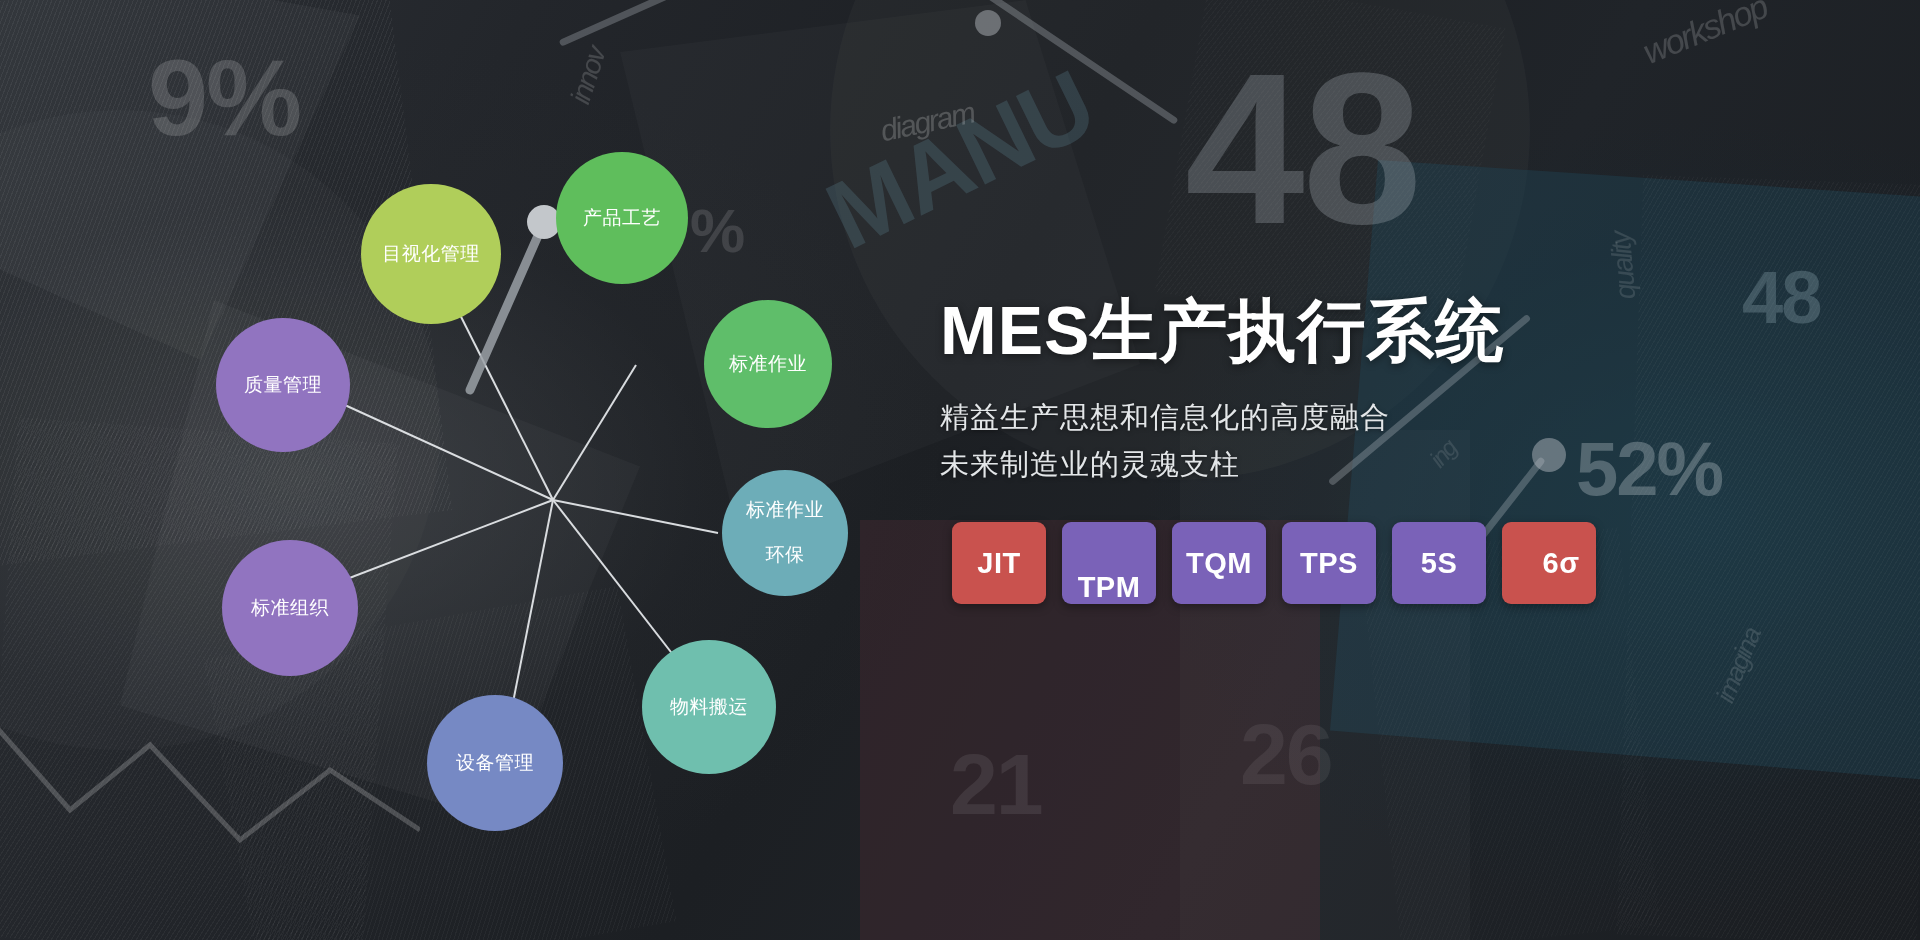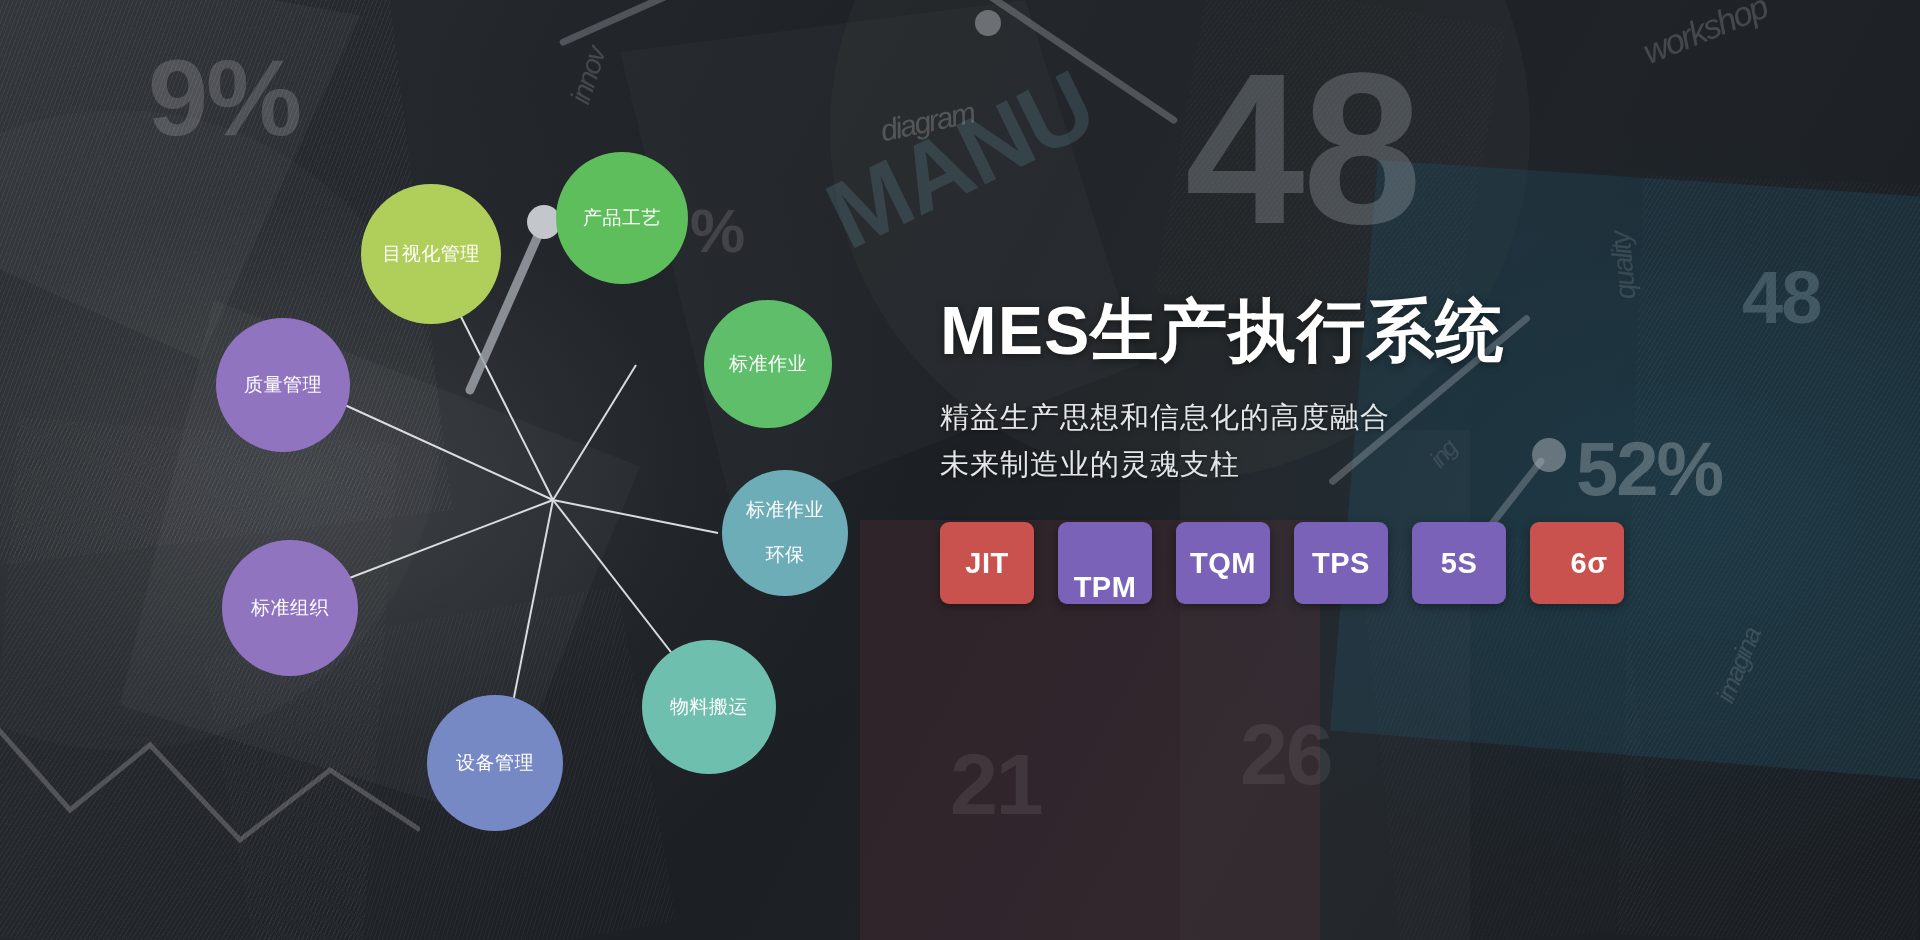--- a/index.html
+++ b/index.html
@@ -83,21 +83,21 @@
   .content { position:absolute; left:940px; top:295px; width:960px; }
   .title {
     font-size:68px; font-weight:bold; color:#ffffff; letter-spacing:1px;
     text-shadow:0 2px 8px rgba(0,0,0,.45); line-height:1.05;
   }
   .subtitle { margin-top:28px; }
   .subtitle div {
     font-size:29px; color:#e3e6e8; line-height:1.62; letter-spacing:1px;
     text-shadow:0 1px 4px rgba(0,0,0,.5);
   }
-  .badges { margin-top:34px; display:flex; gap:24px; }
+  .badges { margin-top:34px; display:flex; gap:16px;margin-left:12px; }
   .badge {
     width:94px; height:82px; border-radius:9px; display:flex;
     align-items:center; justify-content:center;
     color:#fff; font-size:29px; font-weight:bold; letter-spacing:.5px;
     box-shadow:0 3px 10px rgba(0,0,0,.35);
   }
 </style>
 </head>
 <body>
 

